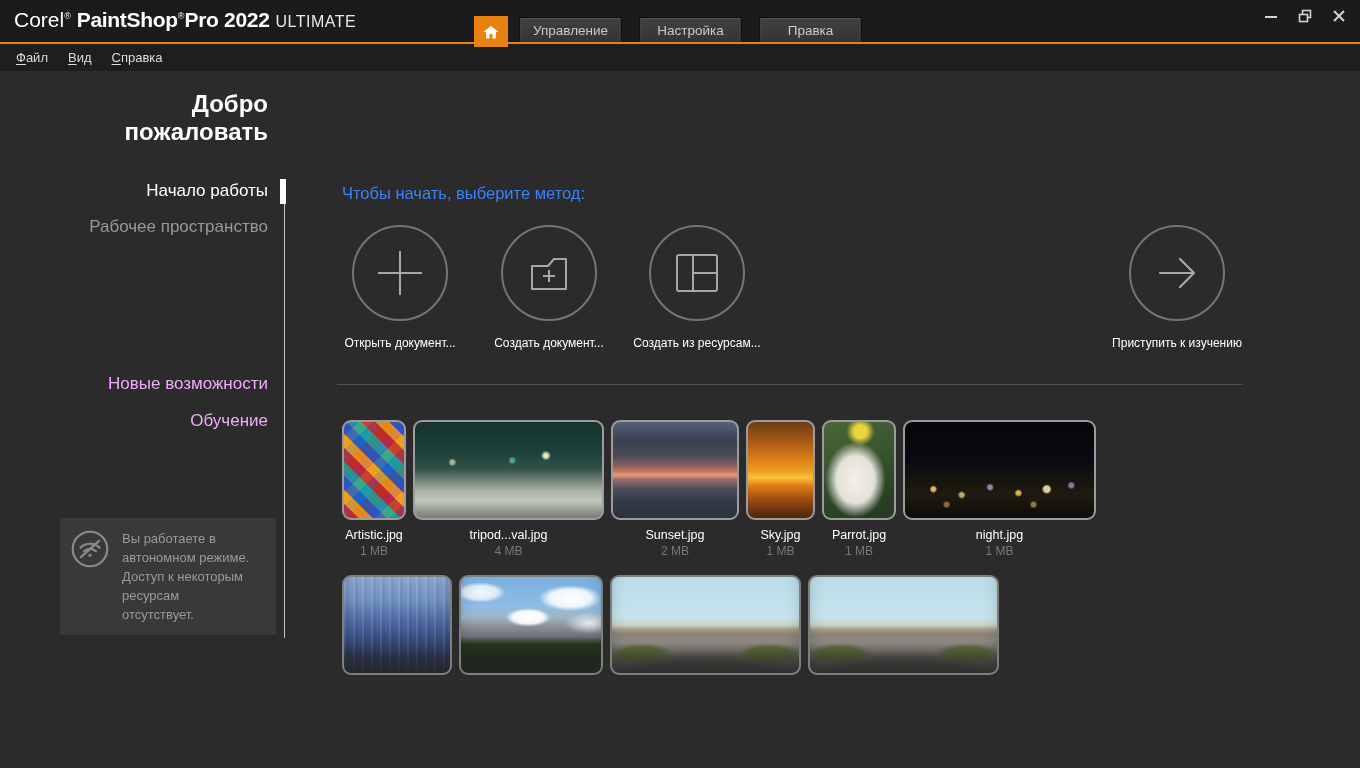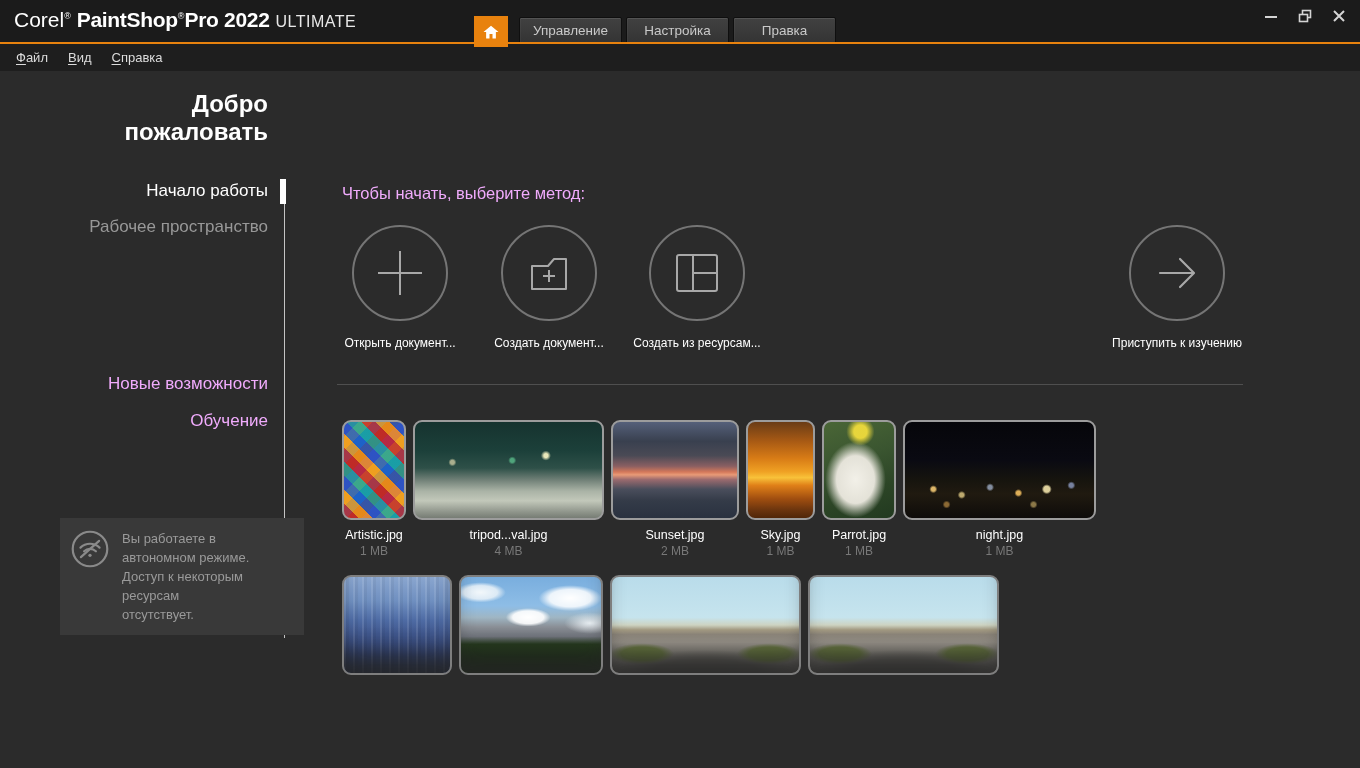--- a/index.html
+++ b/index.html
@@ -16,21 +16,21 @@
   .titlebar { position:absolute; top:0; left:0; width:1360px; height:44px; background:#1b1b1b; }
   .orange-rule { position:absolute; top:42px; left:0; width:1360px; height:2px; background:#e8820e; z-index:5; }
   .logo { position:absolute; left:14px; top:8px; color:#fff; font-size:21px; white-space:nowrap; }
   .logo .brand { font-weight:400;margin-top:28px; }
   .logo .prod { font-weight:700; letter-spacing:-0.3px; }
   .logo sup { font-size:9px; vertical-align:super; }
   .logo .edition { font-weight:300; font-size:16px; letter-spacing:0.5px; color:#e8e8e8; }
 
   .home-tab { position:absolute; left:474px; top:16px; width:34px; height:31px; background:#e8820e; z-index:6;
               display:flex; align-items:center; justify-content:center; cursor:pointer; }
-  .tabs { position:absolute; left:519px; top:17px; display:flex; gap:4px; z-index:4; }
+  .tabs { position:absolute; left:519px; top:17px; display:flex; gap:17px; z-index:4; }
   .tab { width:103px; height:26px; display:flex; align-items:center; justify-content:center;
          background:linear-gradient(#414141,#343434); border:1px solid #0f0f0f;
          box-shadow:inset 0 1px 0 rgba(255,255,255,.10), inset 1px 0 0 rgba(255,255,255,.04);
          color:#c9c9c9; font-size:13.5px; border-radius:2px 2px 0 0; cursor:pointer; }
 
   .win-controls { position:absolute; right:14px; top:9px; display:flex; gap:20px; align-items:center; z-index:6; }
   .win-btn { width:14px; height:14px; display:flex; align-items:center; justify-content:center; cursor:pointer; }
 
   
   .menubar { position:absolute; top:44px; left:0; width:1360px; height:27px; background:#1e1e1e;
@@ -46,26 +46,26 @@
   .nav-item.active   { color:#ffffff; }
   .nav-item.normal   { color:#989898; }
   .nav-item.disabled { color:#f0abfc; cursor:default; }
   .nav-item:nth-of-type(1) { top:181px; }
   .nav-item:nth-of-type(2) { top:217px; }
   .nav-item:nth-of-type(3) { top:374px; }
   .nav-item:nth-of-type(4) { top:411px; }
   .active-indicator { position:absolute; left:280px; top:179px; width:6px; height:25px; background:#ffffff; }
   .v-line { position:absolute; left:284px; top:204px; width:1px; height:434px; background:#c4c4c4; }
 
-  .offline-box { position:absolute; left:60px; top:518px; width:244px; min-height:115px; background:#393939;
+  .offline-box { position:absolute; left:60px; top:518px; width:216px; min-height:115px; background:#393939;
                  display:flex; gap:12px; padding:11px 10px; align-items:flex-start; }
   .offline-text { color:#9a9a9a; font-size:13px; line-height:19px; width:128px; }
 
   
-  .main-heading { position:absolute; left:342px; top:184px; color:#f0abfc; font-size:16.5px; }
+  .main-heading { position:absolute; left:342px; top:184px; color:#3b82f6; font-size:16.5px; }
 
   .start-item { position:absolute; top:225px; width:170px; display:flex; flex-direction:column;
                 align-items:center; cursor:pointer; }
   .start-item .circle { width:96px; height:96px; border:2px solid #757575; border-radius:50%;
                         display:flex; align-items:center; justify-content:center; }
   .start-item .lbl { margin-top:15px; color:#ffffff; font-size:12px; text-align:center; white-space:nowrap; }
   #start-open     { left:315px; }
   #start-new      { left:464px; }
   #start-template { left:612px; }
   #start-learn    { left:1092px; }

